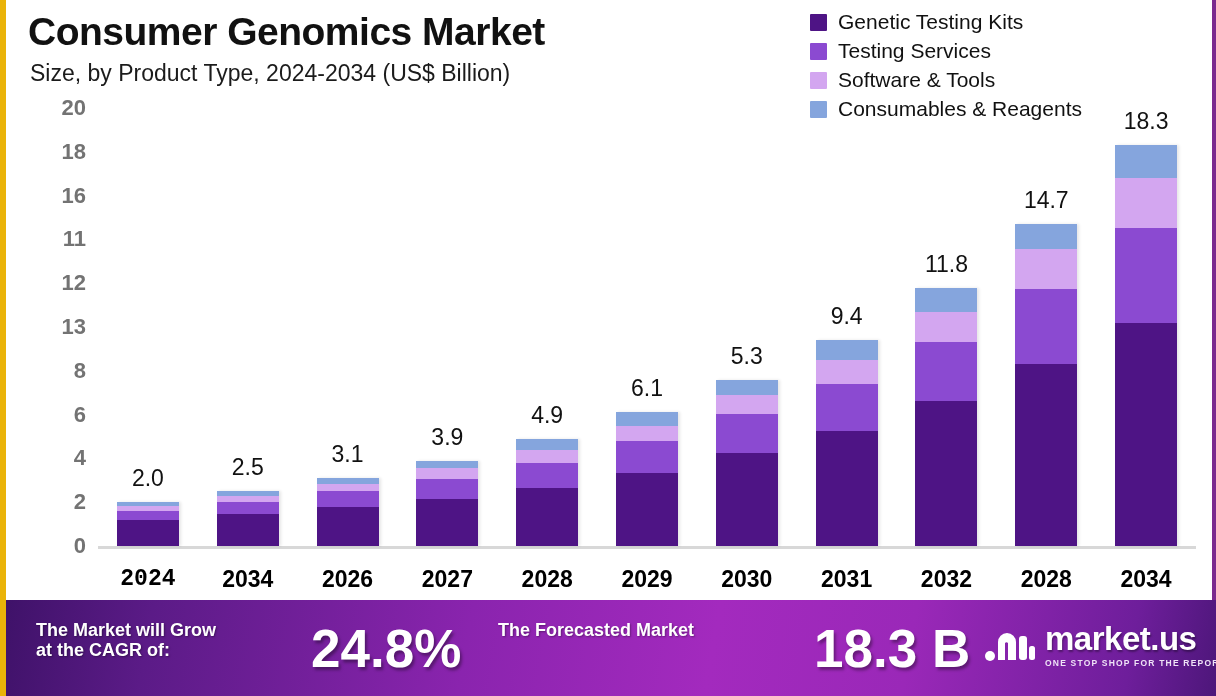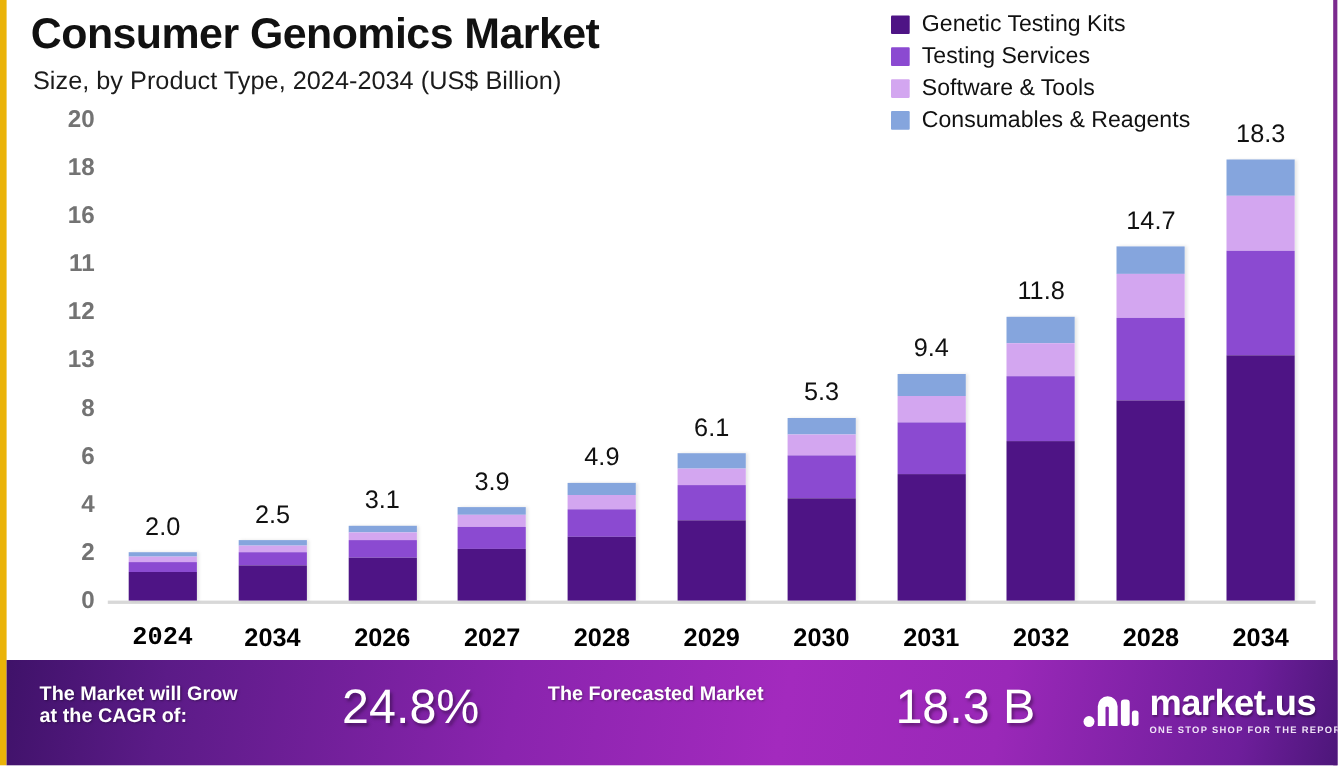--- a/index.html
+++ b/index.html
@@ -71,21 +71,21 @@
   .footer{
     position:absolute;left:0;bottom:0;width:1216px;height:96px;
     background:linear-gradient(100deg,#3F1269 0%,#5B1B87 12%,#8A24AE 38%,#A32ABE 58%,#9A28B8 74%,#6E1E9B 92%,#4B1678 100%);
     display:flex;align-items:center;overflow:hidden;
   }
   .f-label{
     color:#ffffff;font-size:18px;font-weight:bold;line-height:1.12;
     text-shadow:1px 1px 2px rgba(0,0,0,.35);
   }
   .f-big{
-    color:#FFFFFF;font-size:44px;font-weight:normal;
+    color:#FFFFFF;font-size:53px;font-weight:bold;
     text-shadow:2px 3px 3px rgba(0,0,0,.35);
     white-space:nowrap;
   }
   .f1{position:absolute;left:30px;top:20px;}
   .f2{position:absolute;left:305px;top:18px;}
   .f3{position:absolute;left:492px;top:20px;}
   .f4{position:absolute;left:808px;top:18px;}
   .logo{position:absolute;left:978px;top:22px;display:flex;align-items:center;gap:9px;}
   .logo-mark{width:52px;height:46px;flex:none;}
   .logo-text{display:flex;flex-direction:column;}

